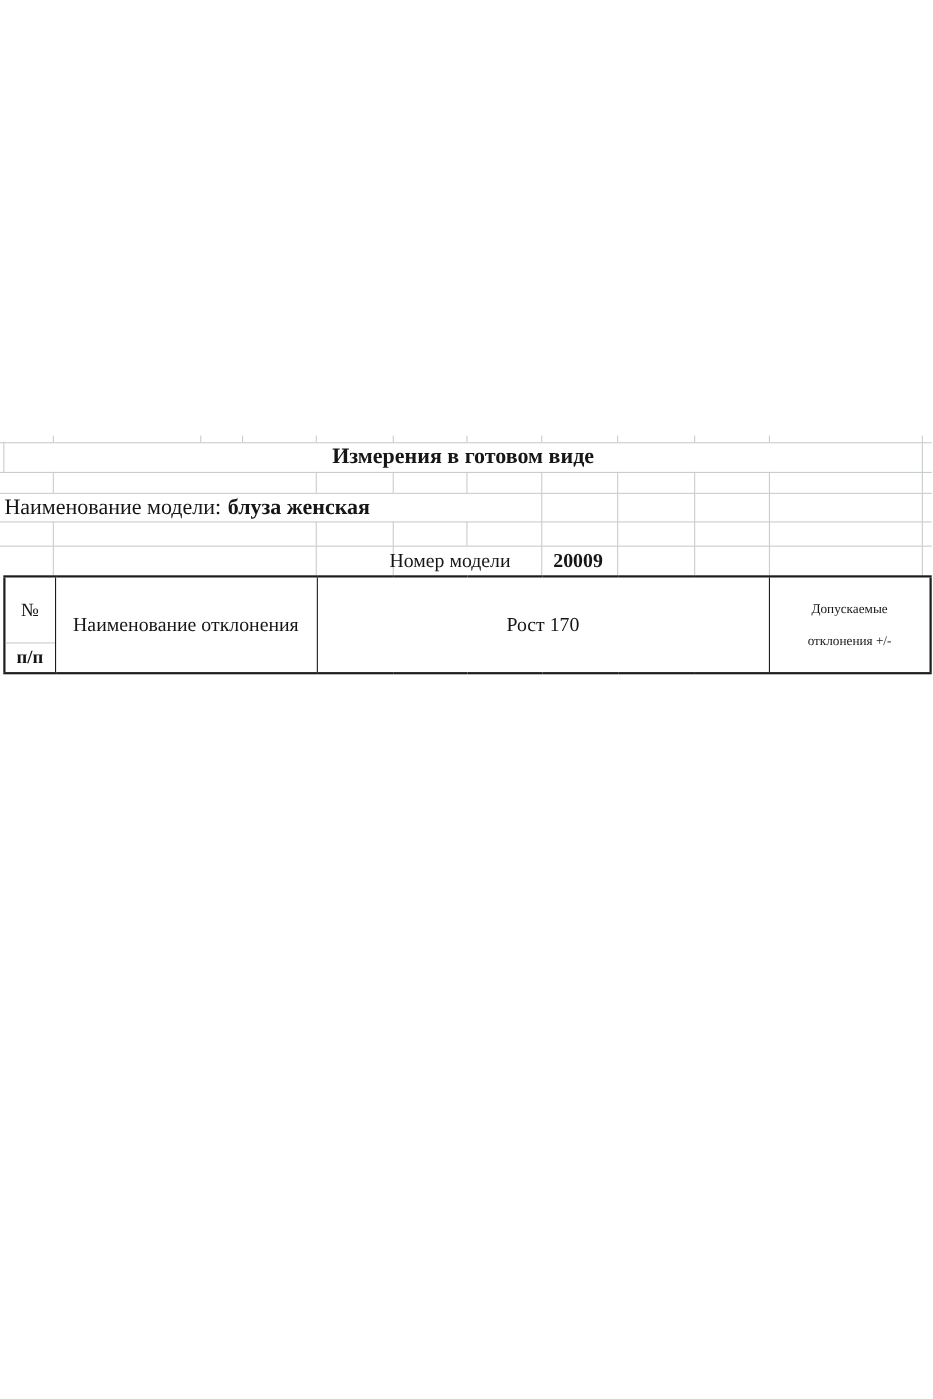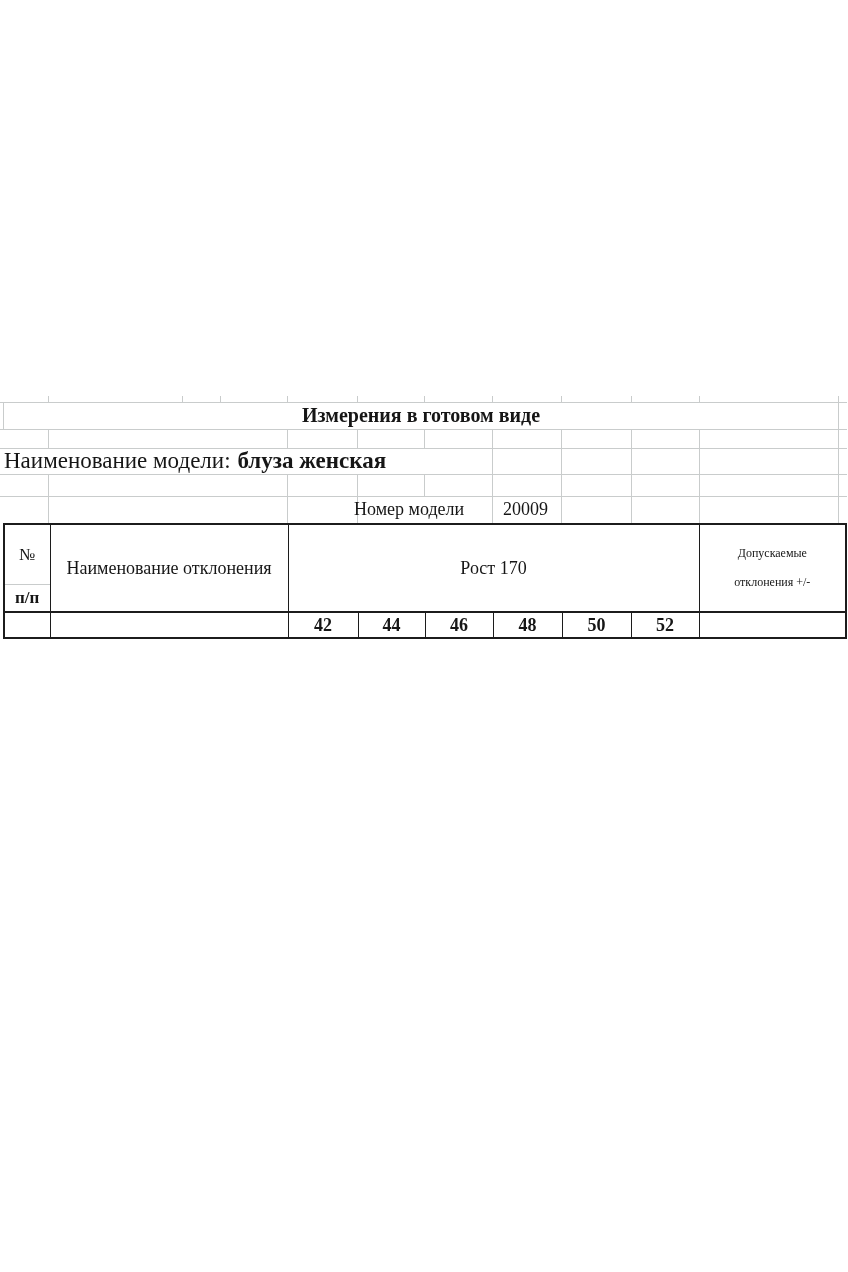--- a/index.html
+++ b/index.html
@@ -17,27 +17,27 @@
   .hline{position:absolute;height:1px;background:#c9cccc;left:0;width:847px;}
   .vline{position:absolute;width:1px;background:#c9cccc;}
 
   
   .sheet-title{
     position:absolute;left:3px;top:402px;width:836px;height:27px;
     line-height:27px;text-align:center;font-weight:bold;font-size:20px;
   }
   .model-line{
     position:absolute;left:4px;top:448px;height:26px;line-height:26px;
-    font-size:23px;white-space:nowrap;background:transparent;
+    font-size:20px;white-space:nowrap;background:transparent;
   }
   .model-line .lbl{padding-right:0.30em;}
   .model-line .val{font-weight:bold;}
   .number-line{position:absolute;left:0;top:496px;height:27px;line-height:27px;font-size:18px;}
   .number-line .lbl{position:absolute;left:354px;white-space:nowrap;}
-  .number-line .val{position:absolute;left:503px;font-weight:normal;white-space:nowrap;}
+  .number-line .val{position:absolute;left:503px;font-weight:bold;white-space:nowrap;}
 
   
   table.meas{
     position:absolute;left:3px;top:523px;
     border-collapse:collapse;table-layout:fixed;width:842px;
     border:2px solid #1c1c1c;
   }
   table.meas th,table.meas td{
     border:solid #1c1c1c;border-width:2px 1.4px;
     padding:0;text-align:center;vertical-align:middle;
@@ -143,27 +143,16 @@
         </th>
         <th>Наименование отклонения</th>
         <th colspan="6">Рост 170</th>
         <th>
           <div class="tol-lines">
             <div>Допускаемые</div>
             <div>отклонения +/-</div>
           </div>
         </th>
       </tr>
-      <tr class="hdr2">
-        <th></th>
-        <th></th>
-        <th>42</th>
-        <th>44</th>
-        <th>46</th>
-        <th>48</th>
-        <th>50</th>
-        <th>52</th>
-        <th></th>
-      </tr>
     </thead>
     <tbody id="rows"></tbody>
   </table>
 </div>
 
 </body></html>

